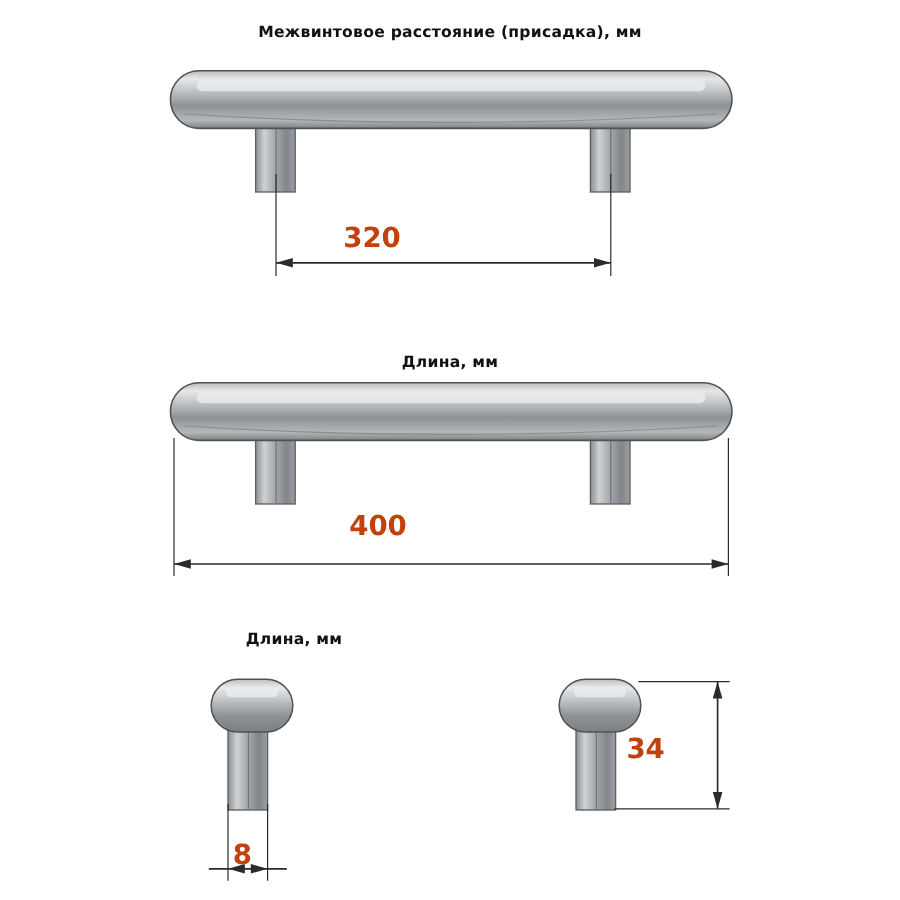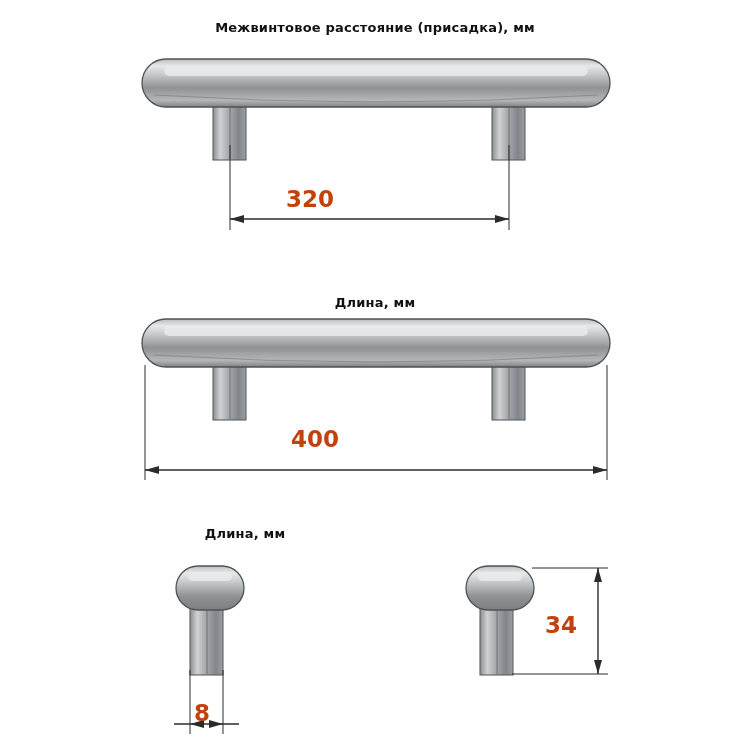--- a/index.html
+++ b/index.html
@@ -221,15 +221,15 @@
       <line x1="72" y1="122" x2="168" y2="122" stroke="#2b2b2b" stroke-width="1"></line>
 
       <g>
         <line x1="158" y1="16" x2="158" y2="122" stroke="#2b2b2b" stroke-width="1.4"></line>
         <polygon points="158,16 154,30 162,30" fill="#2b2b2b"></polygon>
         <polygon points="158,122 154,108 162,108" fill="#2b2b2b"></polygon>
       </g>
     </svg>
   </div>
 
-  <div class="dimlabel" style="left:531px; top:612px; width:60px;">34</div>
+  <div class="dimlabel" style="left:508px; top:612px; width:60px;">34</div>
 
 </div>
 
 </body></html>

